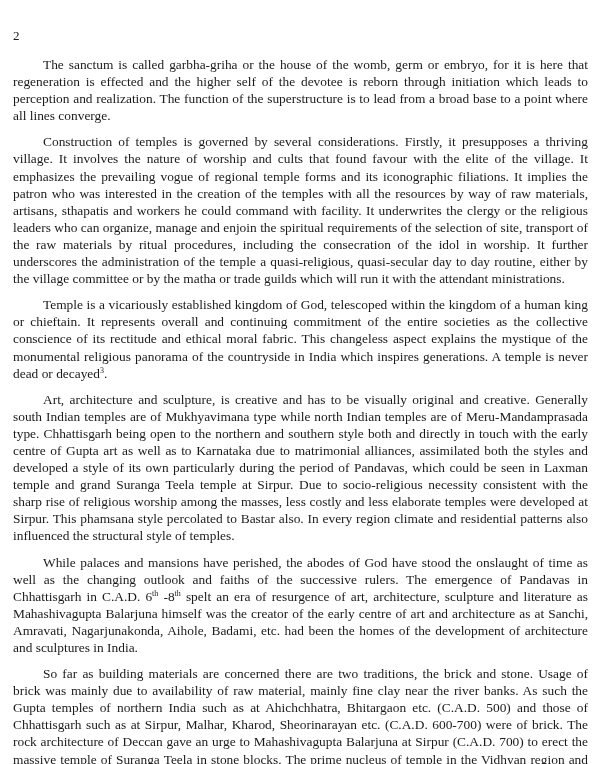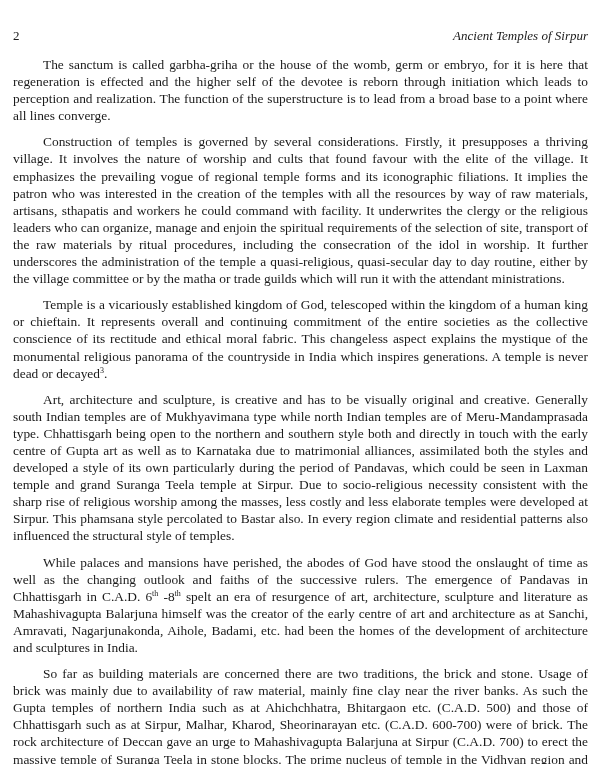--- a/index.html
+++ b/index.html
@@ -49,21 +49,20 @@
       line-height: 0;
       vertical-align: super;
     }
   </style>
 </head>
 <body>
 
 <div class="page">
   <div class="running-header">
     <span class="page-number">2</span>
-    <span class="running-title">Ancient Temples of Sirpur</span>
   </div>
 
   <div class="body-text">
 
     <p><span>The sanctum is called garbha-griha or the house of the womb, germ or embryo, for it is here that regeneration is effected and the higher self of the devotee is reborn through initiation which leads to perception and realization. The function of the superstructure is to lead from a broad base to a point where all lines converge.</span></p>
 
     <p><span>Construction of temples is governed by several considerations. Firstly, it presupposes a thriving village. It involves the nature of worship and cults that found favour with the elite of the village. It emphasizes the prevailing vogue of regional temple forms and its iconographic filiations. It implies the patron who was interested in the creation of the temples with all the resources by way of raw materials, artisans, sthapatis and workers he could command with facility. It underwrites the clergy or the religious leaders who can organize, manage and enjoin the spiritual requirements of the selection of site, transport of the raw materials by ritual procedures, including the consecration of the idol in worship. It further underscores the administration of the temple a quasi-religious, quasi-secular day to day routine, either by the village committee or by the matha or trade guilds which will run it with the attendant ministrations.</span></p>
 
     <p><span>Temple is a vicariously established kingdom of God, telescoped within the kingdom of a human king or chieftain. It represents overall and continuing commitment of the entire societies as the collective conscience of its rectitude and ethical moral fabric. This changeless aspect explains the mystique of the monumental religious panorama of the countryside in India which inspires generations. A temple is never dead or decayed</span><sup>3</sup><span>.</span></p>
 

